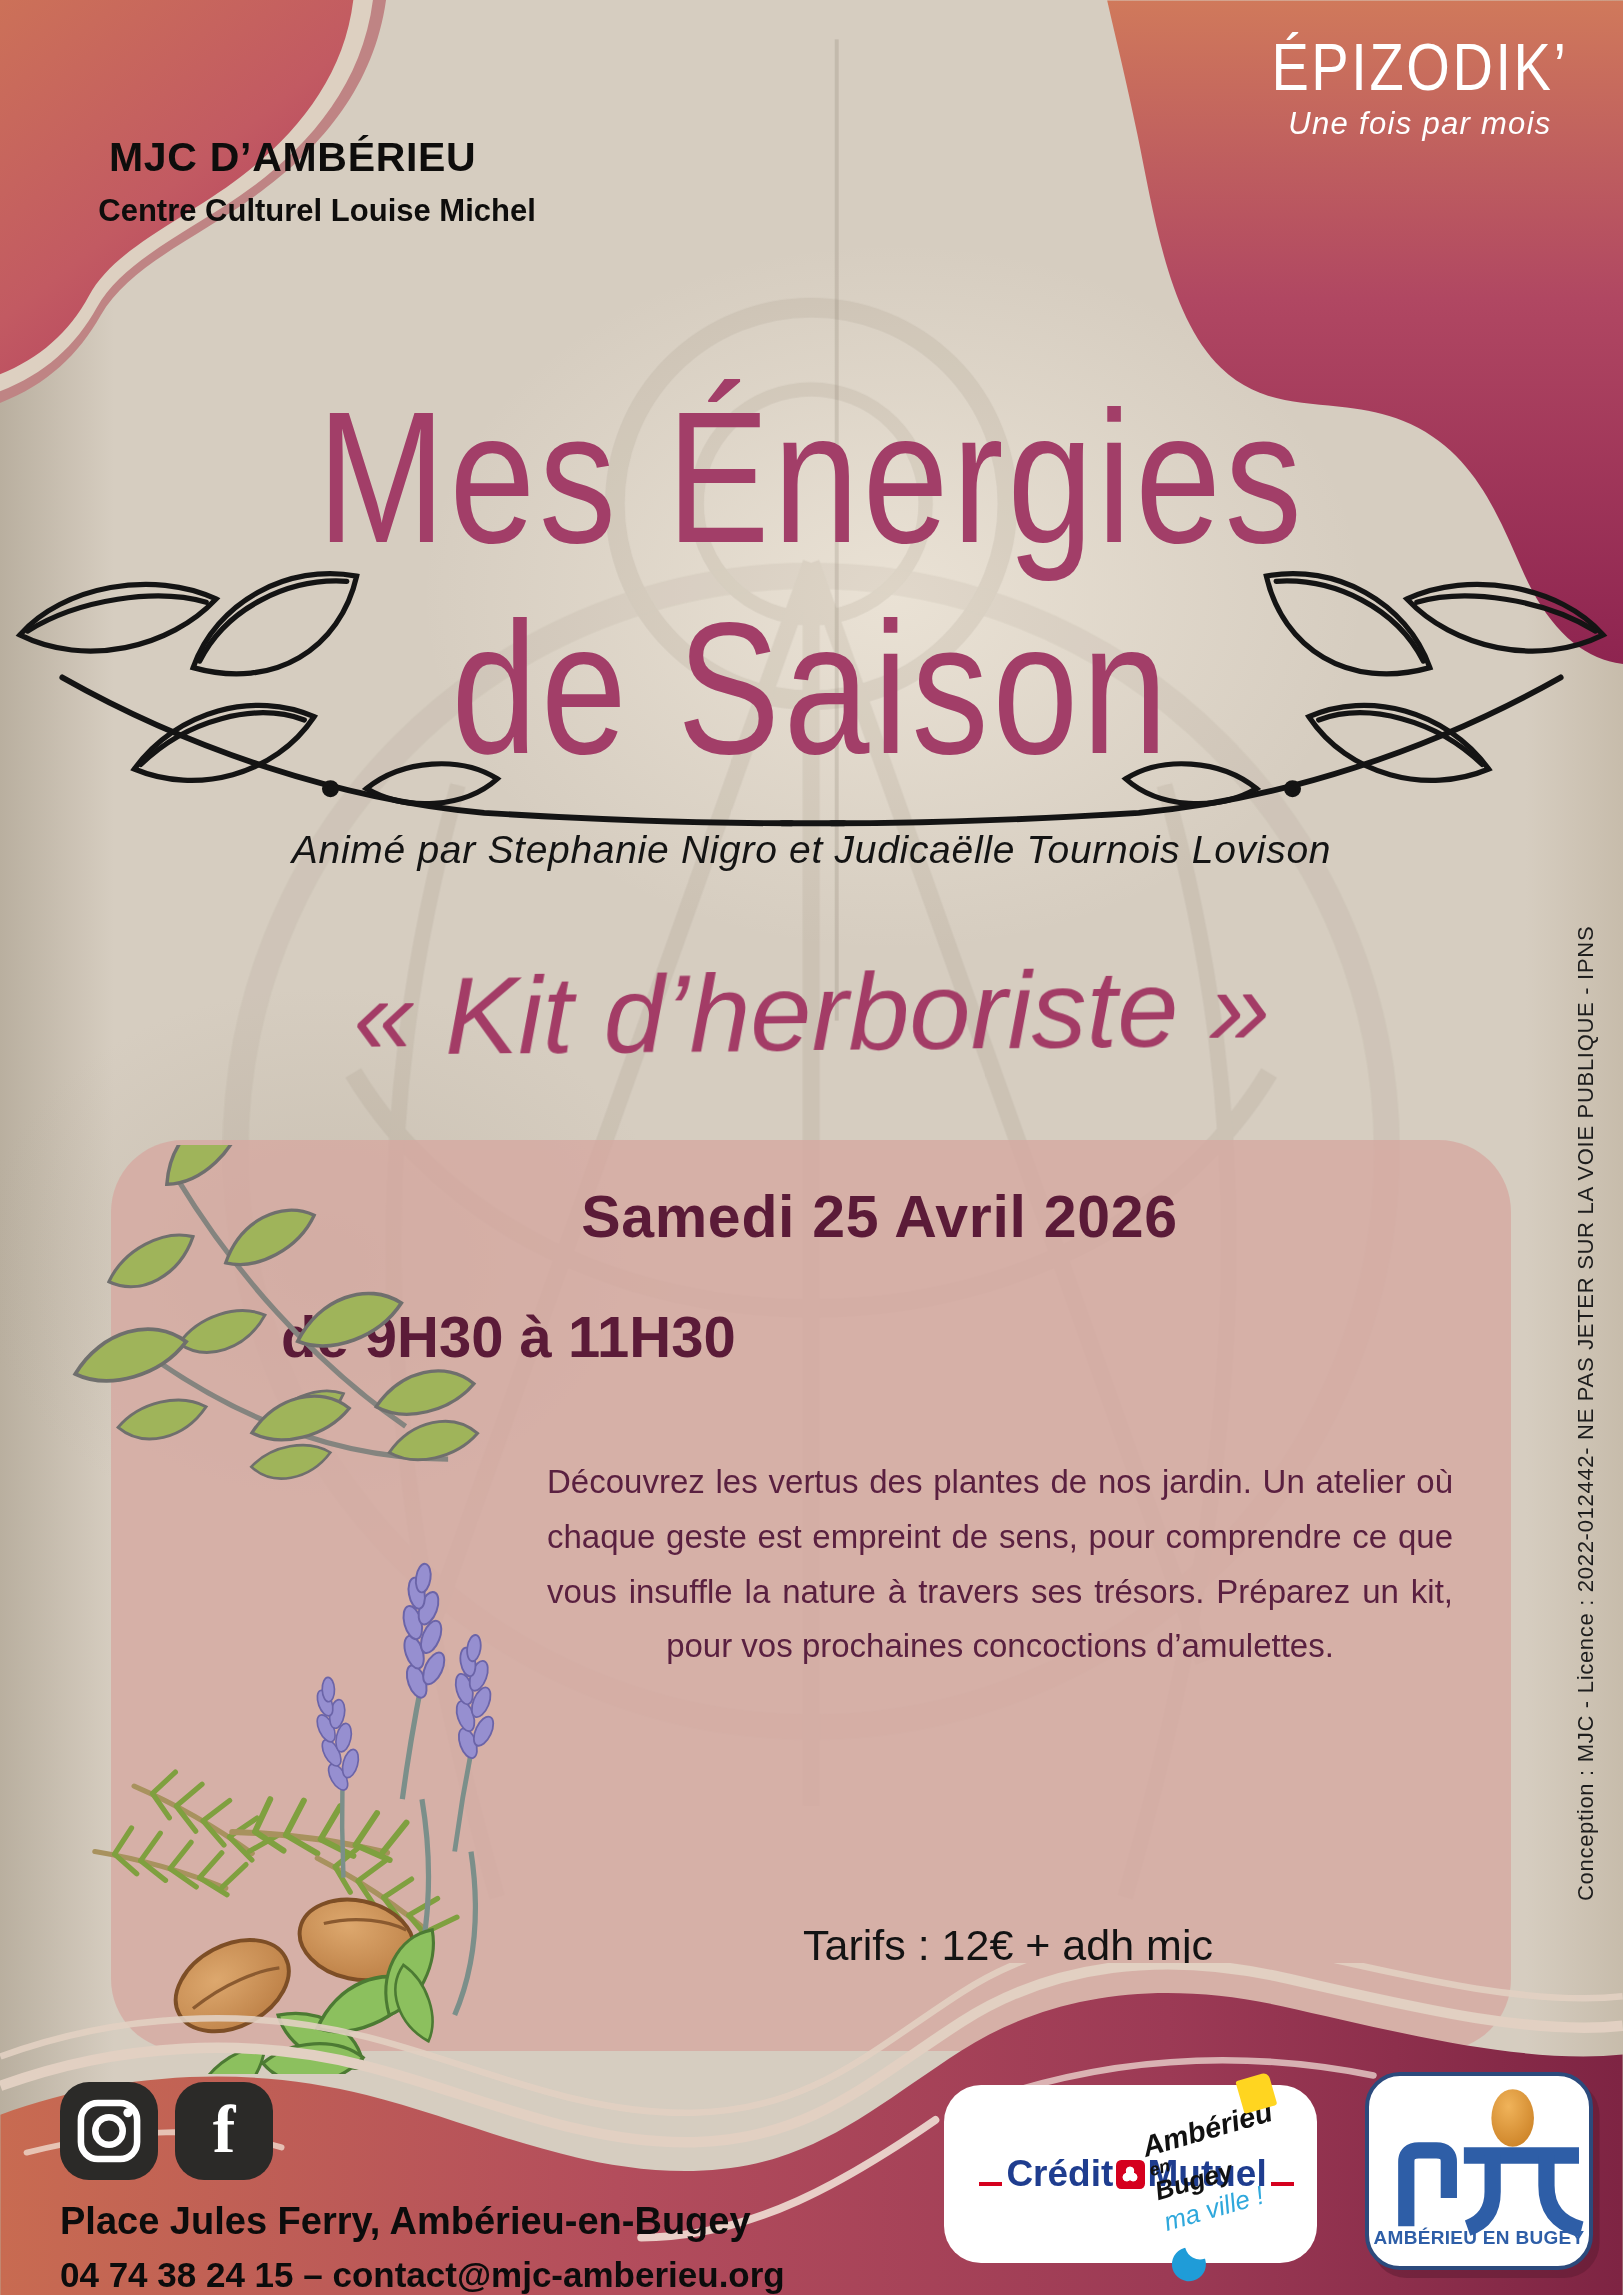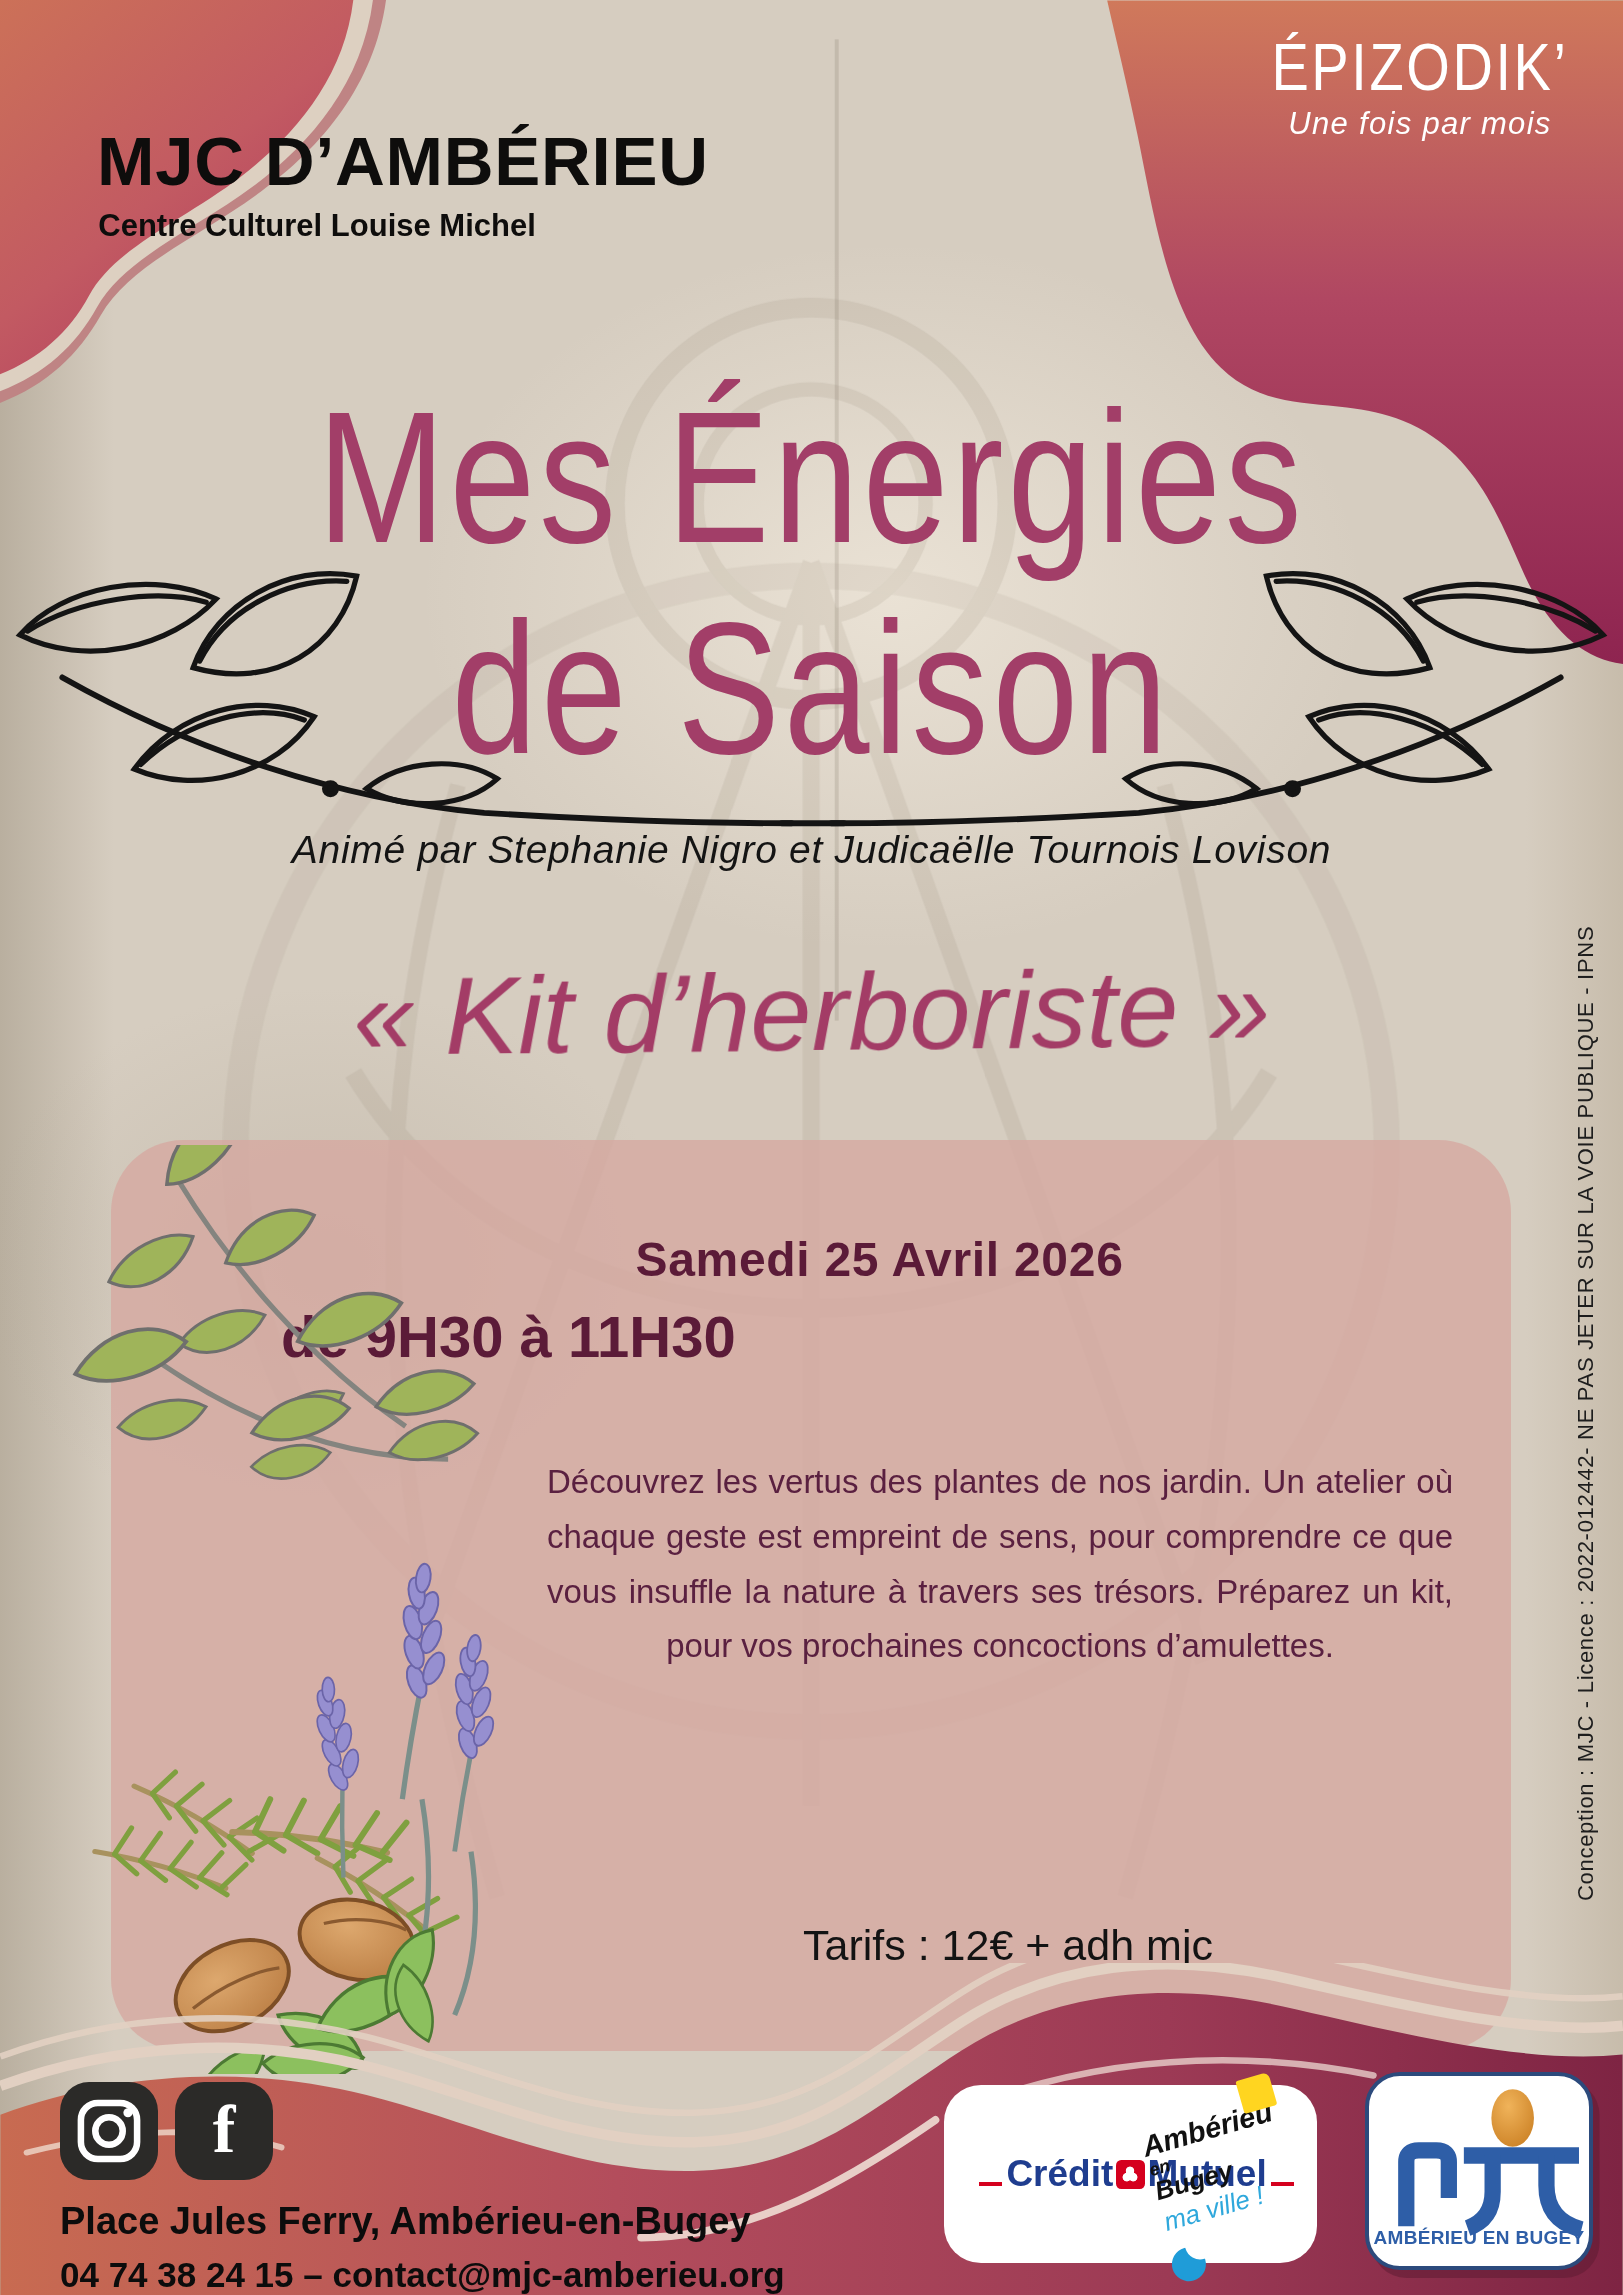--- a/index.html
+++ b/index.html
@@ -11,35 +11,35 @@
       radial-gradient(ellipse 589px 458px at 20% 55%, rgba(176,166,150,.35) 0%, rgba(176,166,150,0) 60%),
       linear-gradient(90deg, #b9af9f 0%, rgba(185,175,159,0) 7%),
       linear-gradient(270deg, #c7bcab 0%, rgba(199,188,171,0) 6%),
       #d6cdc0;
   }
   svg{display:block}
   .abs{position:absolute}
 
   
   .org{left:97px;top:122px;color:#0e0d0c;}
-  .org h1{margin:0;font-size:69px;font-weight:bold;letter-spacing:0.7px;}
+  .org h1{margin:12px;font-size:41px;font-weight:bold;letter-spacing:0.7px;}
   .org h2{margin:6.5px 0 0 1.3px;font-size:31px;font-weight:bold;}
   .epizodik{left:1237px;top:29px;width:366px;text-align:center;color:#fff;}
   .epizodik .name{font-size:56px;font-weight:400;letter-spacing:2.6px;transform:scaleY(1.18);transform-origin:top;}
   .epizodik .tag{font-size:31px;font-style:italic;margin-top:11.8px;letter-spacing:1.3px;}
 
   
   .title{left:0;width:1623px;text-align:center;color:#a23e68;line-height:1;}
   .title .t{display:inline-block;font-size:154px;font-weight:400;letter-spacing:3.9px;transform:scaleY(1.22);transform-origin:top;}
   .byline{left:0;top:828px;width:1623px;text-align:center;font-size:39px;font-style:italic;color:#141414;letter-spacing:0.7px;}
   .kit{left:0;top:948px;width:1623px;text-align:center;font-size:110px;font-style:italic;color:#a33c66;transform:rotate(-0.6deg);}
 
   
   .panel{left:111px;top:1140px;width:1400px;height:911px;border-radius:72px;background:rgba(214,168,160,.78);}
-  .date{left:281px;top:1232px;width:1197px;text-align:center;font-size:48px;font-weight:bold;color:#5b1b38;letter-spacing:0.7px;}
+  .date{left:281px;top:1183px;width:1197px;text-align:center;font-size:59px;font-weight:bold;color:#5b1b38;letter-spacing:0.7px;}
   .time{left:281px;top:1303px;width:1197px;text-align:left;font-size:58px;font-weight:600;color:#5b1b38;}
   .desc{left:547px;top:1455px;width:906px;font-size:33px;line-height:1.66;color:#5a2040;font-weight:500;
         text-align:justify;text-align-last:center;}
   .signup{left:563px;top:1911px;width:890px;text-align:center;font-size:43px;color:#131313;line-height:1.6;}
 
   
   .social{left:60px;top:2082px;display:flex;gap:17px;}
   .chip{width:98px;height:98px;border-radius:29px;background:#2b2a28;display:flex;align-items:center;justify-content:center;}
   .chip .fb{color:#fff;font-size:68px;font-weight:bold;font-family:"Liberation Serif",serif;margin-top:-3.9px;}
   .contact{left:60px;top:2200px;color:#0c0c0c;}

